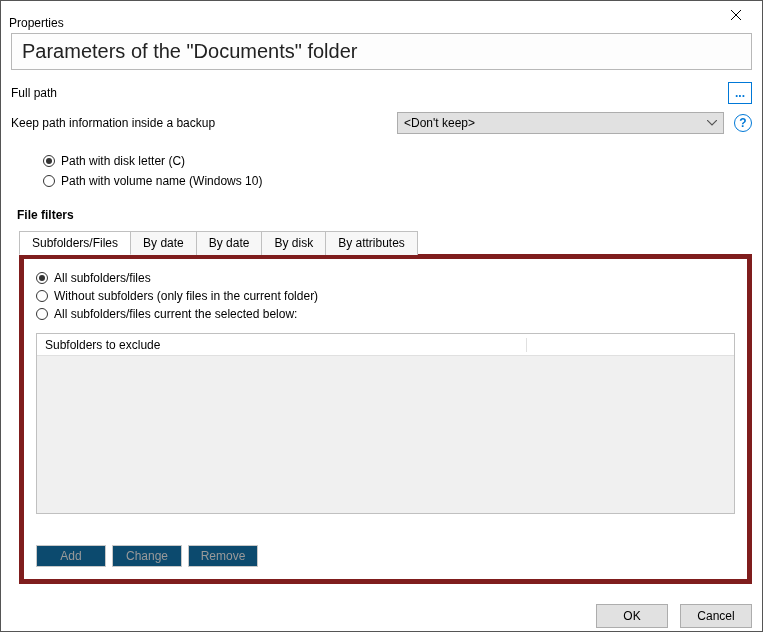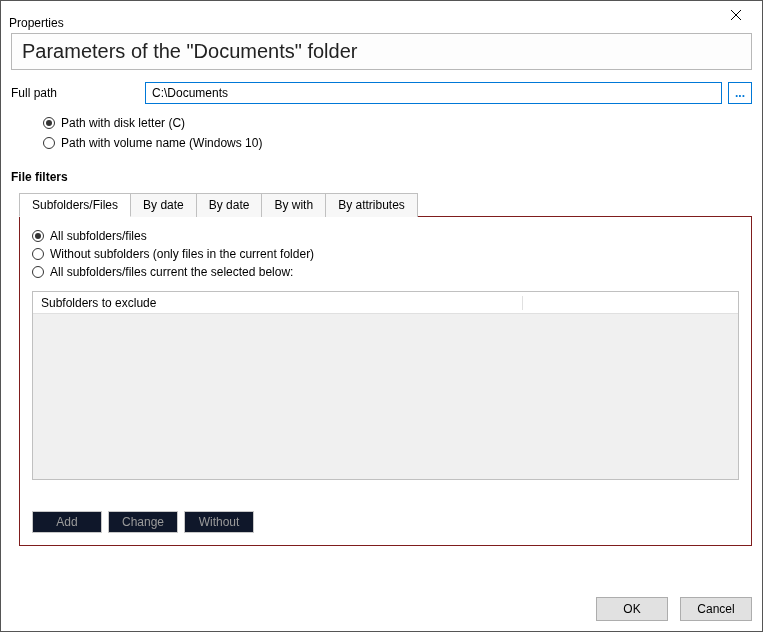--- a/index.html
+++ b/index.html
@@ -111,21 +111,21 @@
       border-radius: 50%;
       color: #0078d7;
       display: flex;
       align-items: center;
       justify-content: center;
       font-size: 12px;
       font-weight: bold;
       cursor: pointer;
       margin-left: 4px;
     }
-    .radio-group { margin-left: 32px; margin-top: 4px;}
+    .radio-group { margin-left: 32px; margin-top: 12px;}
     .radio-item {
       display: flex;
       align-items: center;
       gap: 6px;
       margin-bottom: 6px;
       cursor: pointer;
     }
     .radio-circle {
       width: 12px;
       height: 12px;
@@ -141,20 +141,21 @@
       width: 6px;
       height: 6px;
       background: #333;
       border-radius: 50%;
     }
     .section-label {
       font-weight: bold;
       margin-top: 14px;
       margin-bottom: 8px;
       font-size: 12px;
+      margin-left: 6px;
     }
     .tabs-container {
       margin-left: 8px;
     }
     .tab-row {
       display: flex;
       position: relative;
       top: 1px;
     }
     .tab {
@@ -166,21 +167,21 @@
       font-size: 12px;
       margin-right: -1px;
     }
     .tab.active {
       background: #fff;
       border-bottom: 1px solid #fff;
       position: relative;
       z-index: 2;
     }
     .tab-panel {
-      border: 1px solid #7f1d1d;
+      border: 5px solid #7f1d1d;
       padding: 12px;
       background: #fff;
       height: 330px;
       display: flex;
       flex-direction: column;
     }
     .filter-radio-item {
       display: flex;
       align-items: center;
       gap: 6px;
@@ -212,21 +213,21 @@
     .exclude-body { flex: 1; background: #f0f0f0; }
     .table-buttons {
       display: flex;
       gap: 6px;
       margin-top: 10px;
     }
     .small-btn {
       width: 70px;
       height: 22px;
       border: 1px solid #c8c8c8;
-      background: #0f172a;
+      background: #0c4a6e;
       color: #9a9a9a;
       display: flex;
       align-items: center;
       justify-content: center;
       font-size: 12px;
       cursor: default;
       margin-top: 21px;
     }
     .footer {
       display: flex;
@@ -262,44 +263,55 @@
   </div>
 
   <div class="content">
 
     <div class="header-panel">
       <div class="header-panel-text">Parameters of the "Documents" folder</div>
     </div>
 
     <div class="row">
       <div class="label-col">Full path</div>
-      <input class="path-input" type="text" value="C:\Documents" style="">
       <div class="browse-btn">...</div>
     </div>
 
+    <div class="row">
+      <div class="row2-label-col">Keep path information inside a backup</div>
+      <div class="combo">
+        <span>&lt;Don't keep&gt;</span>
+        <span class="combo-arrow">
+          <svg viewBox="0 0 10 6" width="10" height="6">
+              <path d="M0 0 L5 5 L10 0" fill="none" stroke="#555" stroke-width="1.2"></path>
+            </svg>
+        </span>
+      </div>
+      <div class="help-btn">?</div>
+    </div>
 
     <div class="radio-group">
       <div class="radio-item">
         <span class="radio-circle selected"></span>
         <span>Path with disk letter (C)</span>
       </div>
       <div class="radio-item">
         <span class="radio-circle"></span>
         <span>Path with volume name (Windows 10)</span>
       </div>
     </div>
 
     <div class="section-label">File filters</div>
 
     <div class="tabs-container">
       <div class="tab-row">
         <div class="tab active">Subfolders/Files</div>
         <div class="tab">By date</div>
         <div class="tab">By date</div>
-        <div class="tab">By with</div>
+        <div class="tab">By disk</div>
         <div class="tab">By attributes</div>
       </div>
       <div class="tab-panel">
 
         <div class="filter-radio-item">
           <span class="radio-circle selected"></span>
           <span>All subfolders/files</span>
         </div>
         <div class="filter-radio-item">
           <span class="radio-circle"></span>
@@ -315,21 +327,21 @@
             <div class="exclude-header-cell">Subfolders to exclude</div>
             <div class="exclude-header-cell"></div>
             <div class="exclude-header-cell"></div>
           </div>
           <div class="exclude-body"></div>
         </div>
 
         <div class="table-buttons">
           <div class="small-btn">Add</div>
           <div class="small-btn">Change</div>
-          <div class="small-btn">Without</div>
+          <div class="small-btn">Remove</div>
         </div>
 
       </div>
     </div>
 
   </div>
 
   <div class="footer">
     <div class="footer-btn">OK</div>
     <div class="footer-btn">Cancel</div>

